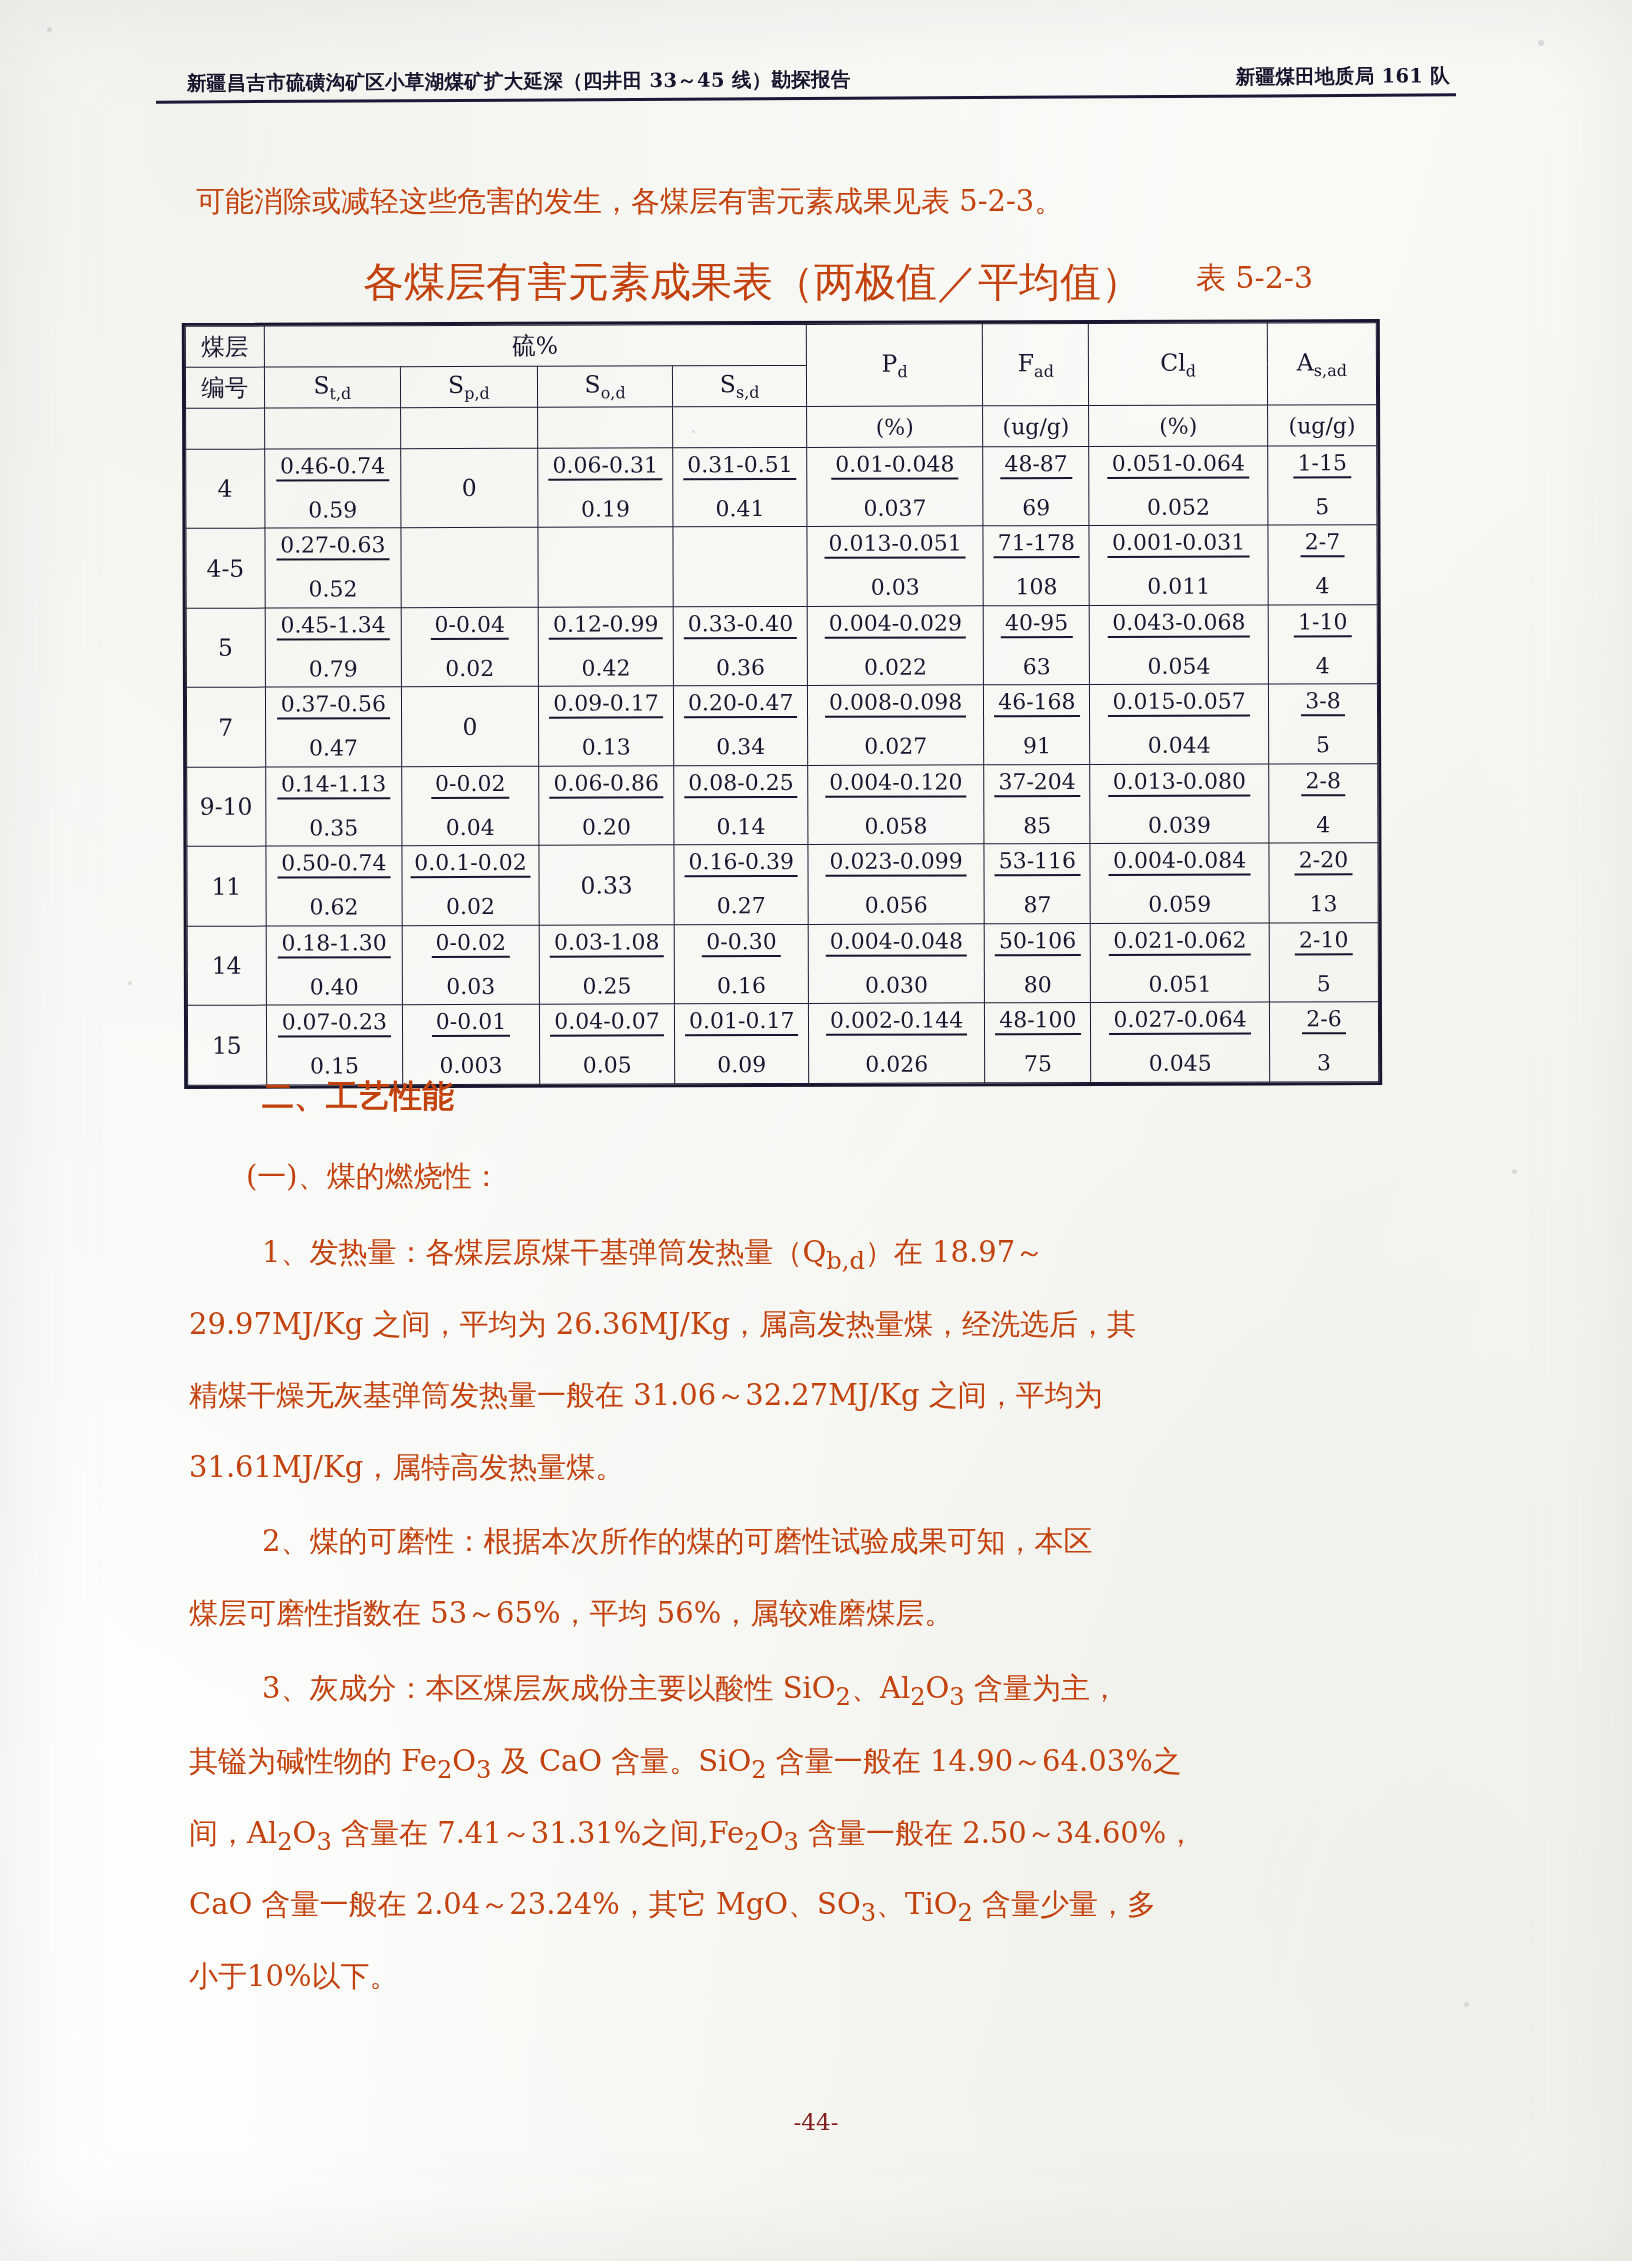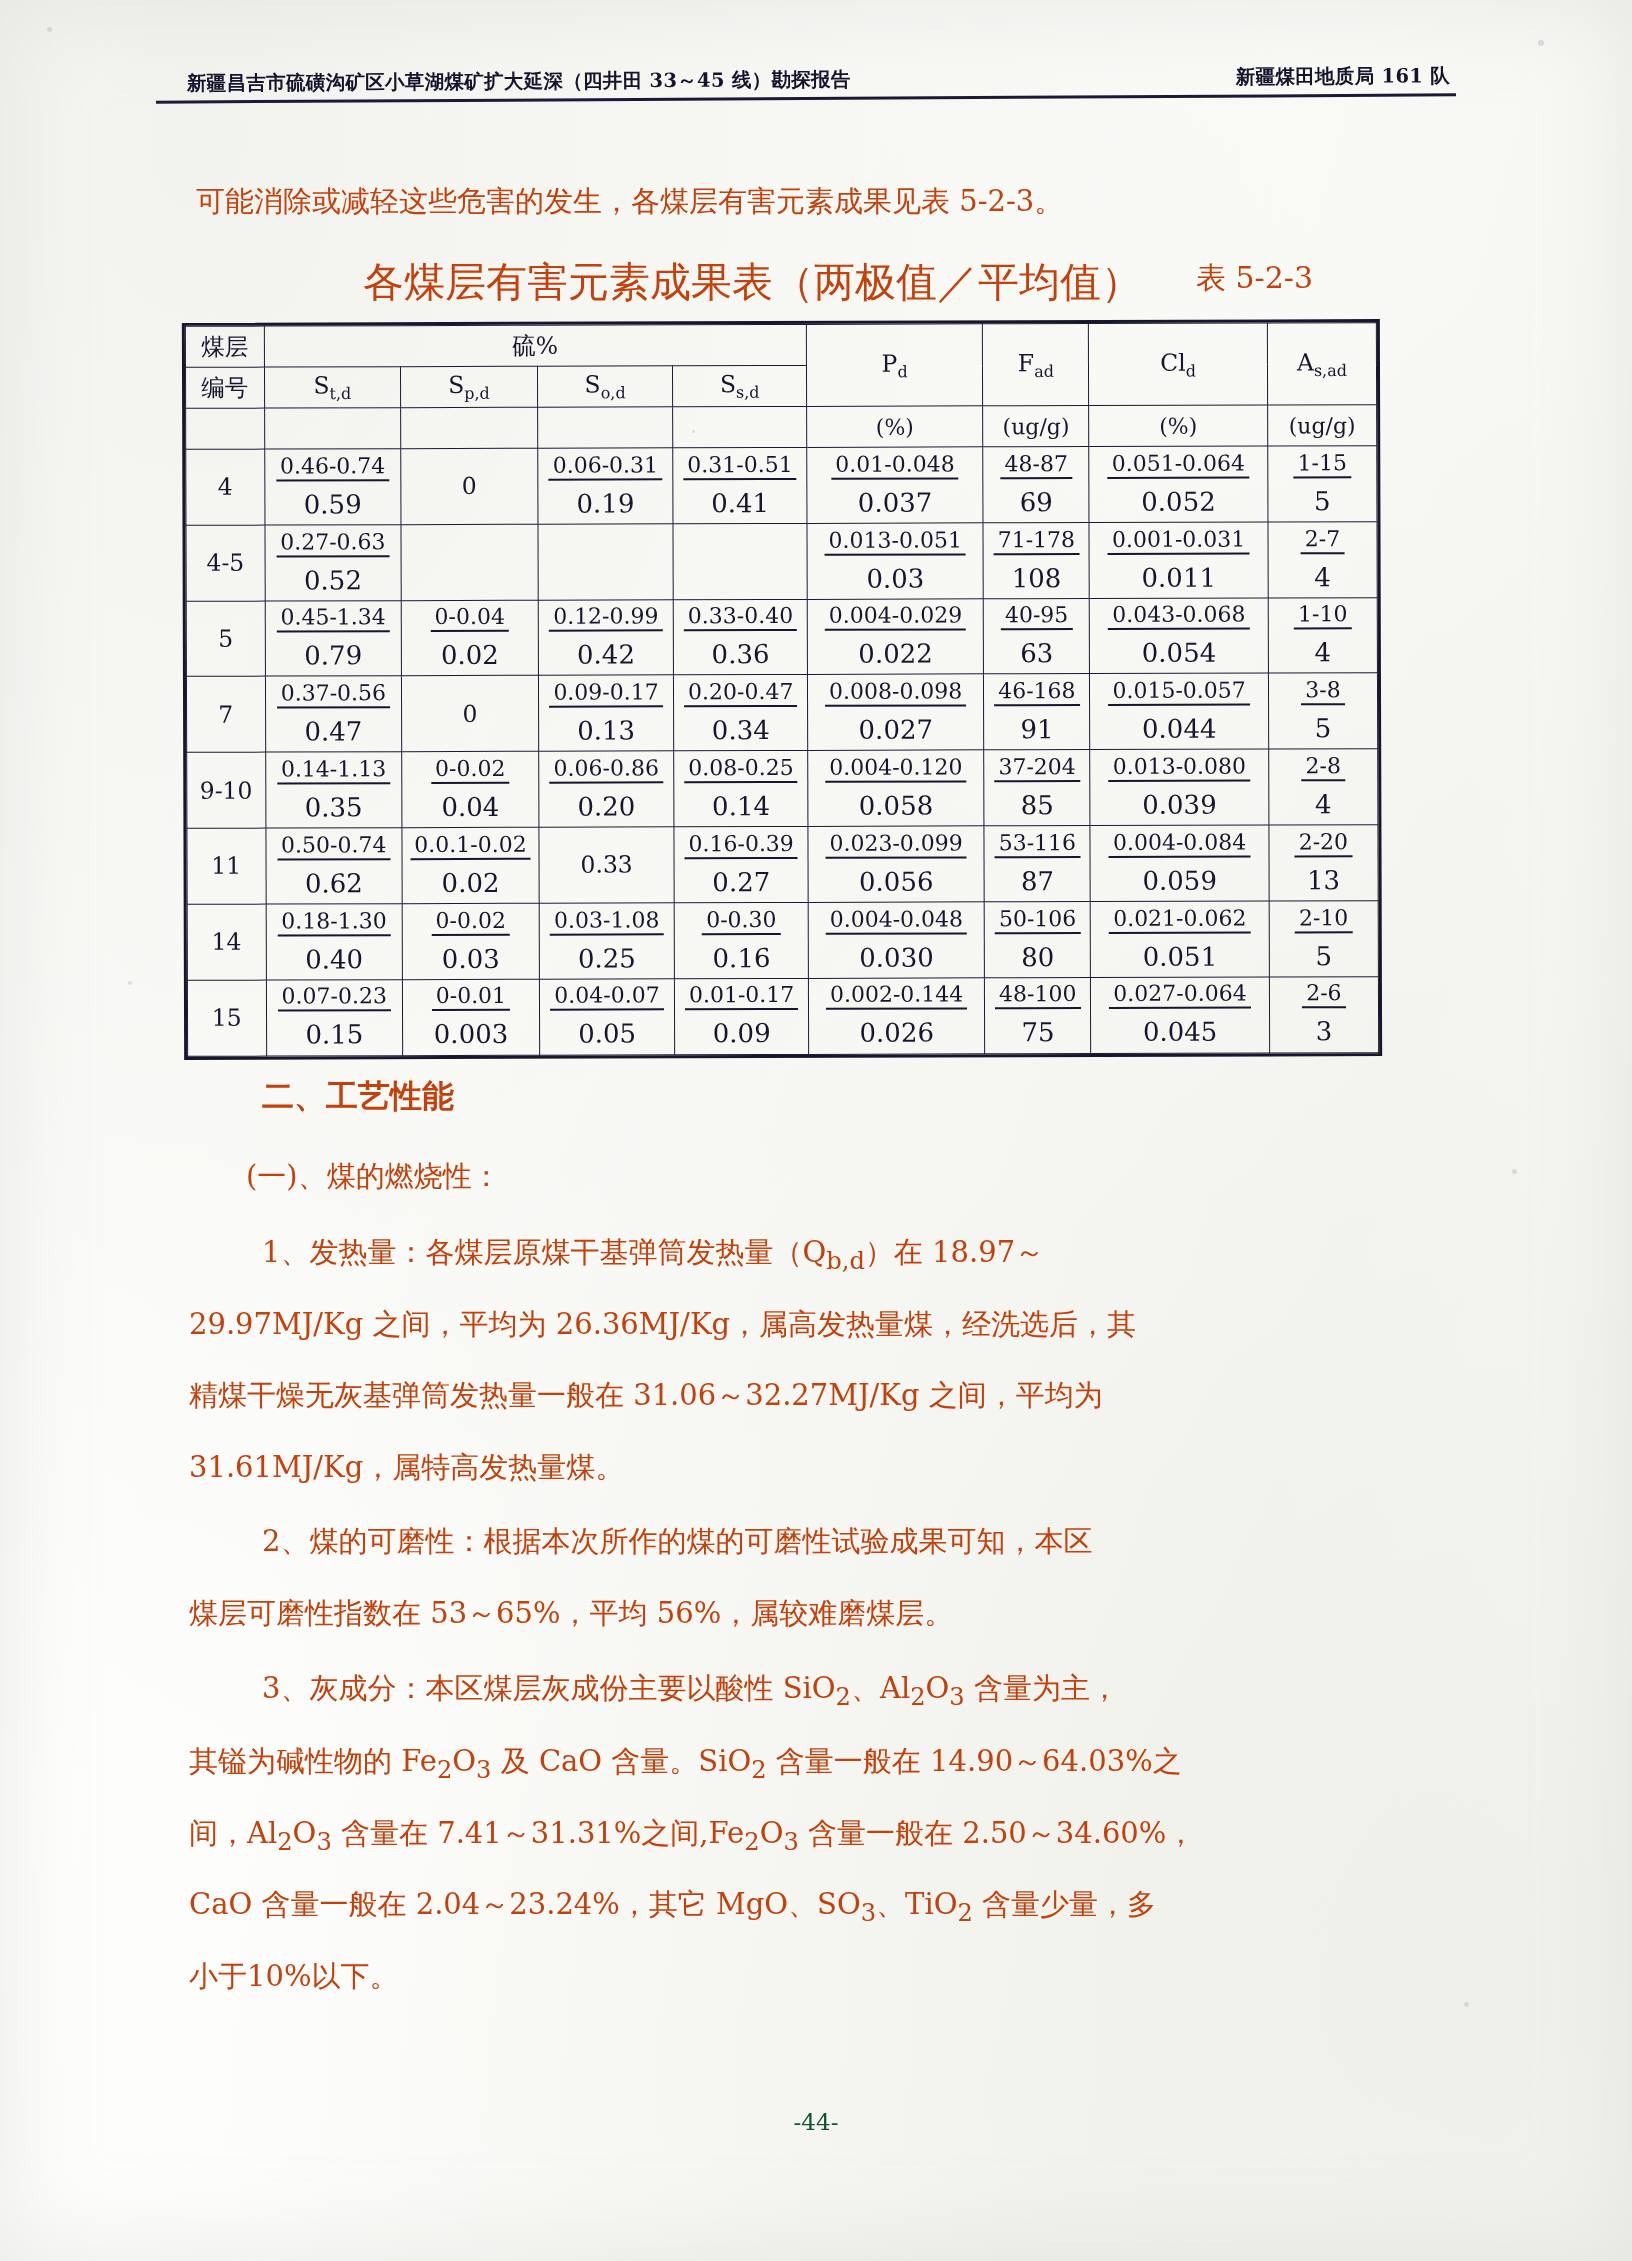--- a/index.html
+++ b/index.html
@@ -62,33 +62,33 @@
     border:1.3px solid #1b1b33; text-align:center; vertical-align:middle;
     padding:0; font-weight:400; color:#16162e;
   }
   .hcell{ font-size:23.5px; height:40px; }
   .hcell .sub{ font-size:16px; vertical-align:sub; }
   .unit{ font-size:22px; }
   .idcell{ font-size:23.5px; }
   .frac{ display:flex; flex-direction:column; align-items:center; justify-content:center;
          line-height:1.08; padding:4.7px 1.3px 6px;border-radius:27px; }
   .frac .num{ font-size:22px; border-bottom:2px solid #16162e; padding:0 4px 1.3px; }
-  .frac .den{ font-size:26px; padding-top:9px; }
+  .frac .den{ font-size:22px; padding-top:9px;margin-top:8px; }
   .single{ font-size:23.5px; }
   .empty{ }
 
   
   col.c0{width:77px} col.c1{width:134px} col.c2{width:134px}
   col.c3{width:133px} col.c4{width:131px} col.c5{width:173px}
   col.c6{width:104px} col.c7{width:175px} col.c8{width:107px}
 
   
   .pg{
     position:absolute; left:0; top:2109px; width:1632px; text-align:center;
-    font-family:"DejaVu Serif","Liberation Serif",serif; font-size:23px; color:#14532d;
+    font-family:"DejaVu Serif","Liberation Serif",serif; font-size:23px; color:#7f1d1d;
   }
 </style>
 </head>
 <body>
 
 <div class="paper-grain"></div>
 <div class="edge-shade"></div>
 <div class="speck" style="left:47px;top:27px;width:4.7px;height:4.7px"></div>
 <div class="speck" style="left:1538px;top:40px;width:6px;height:6px"></div>
 <div class="speck" style="left:128px;top:981px;width:4px;height:4px"></div>

